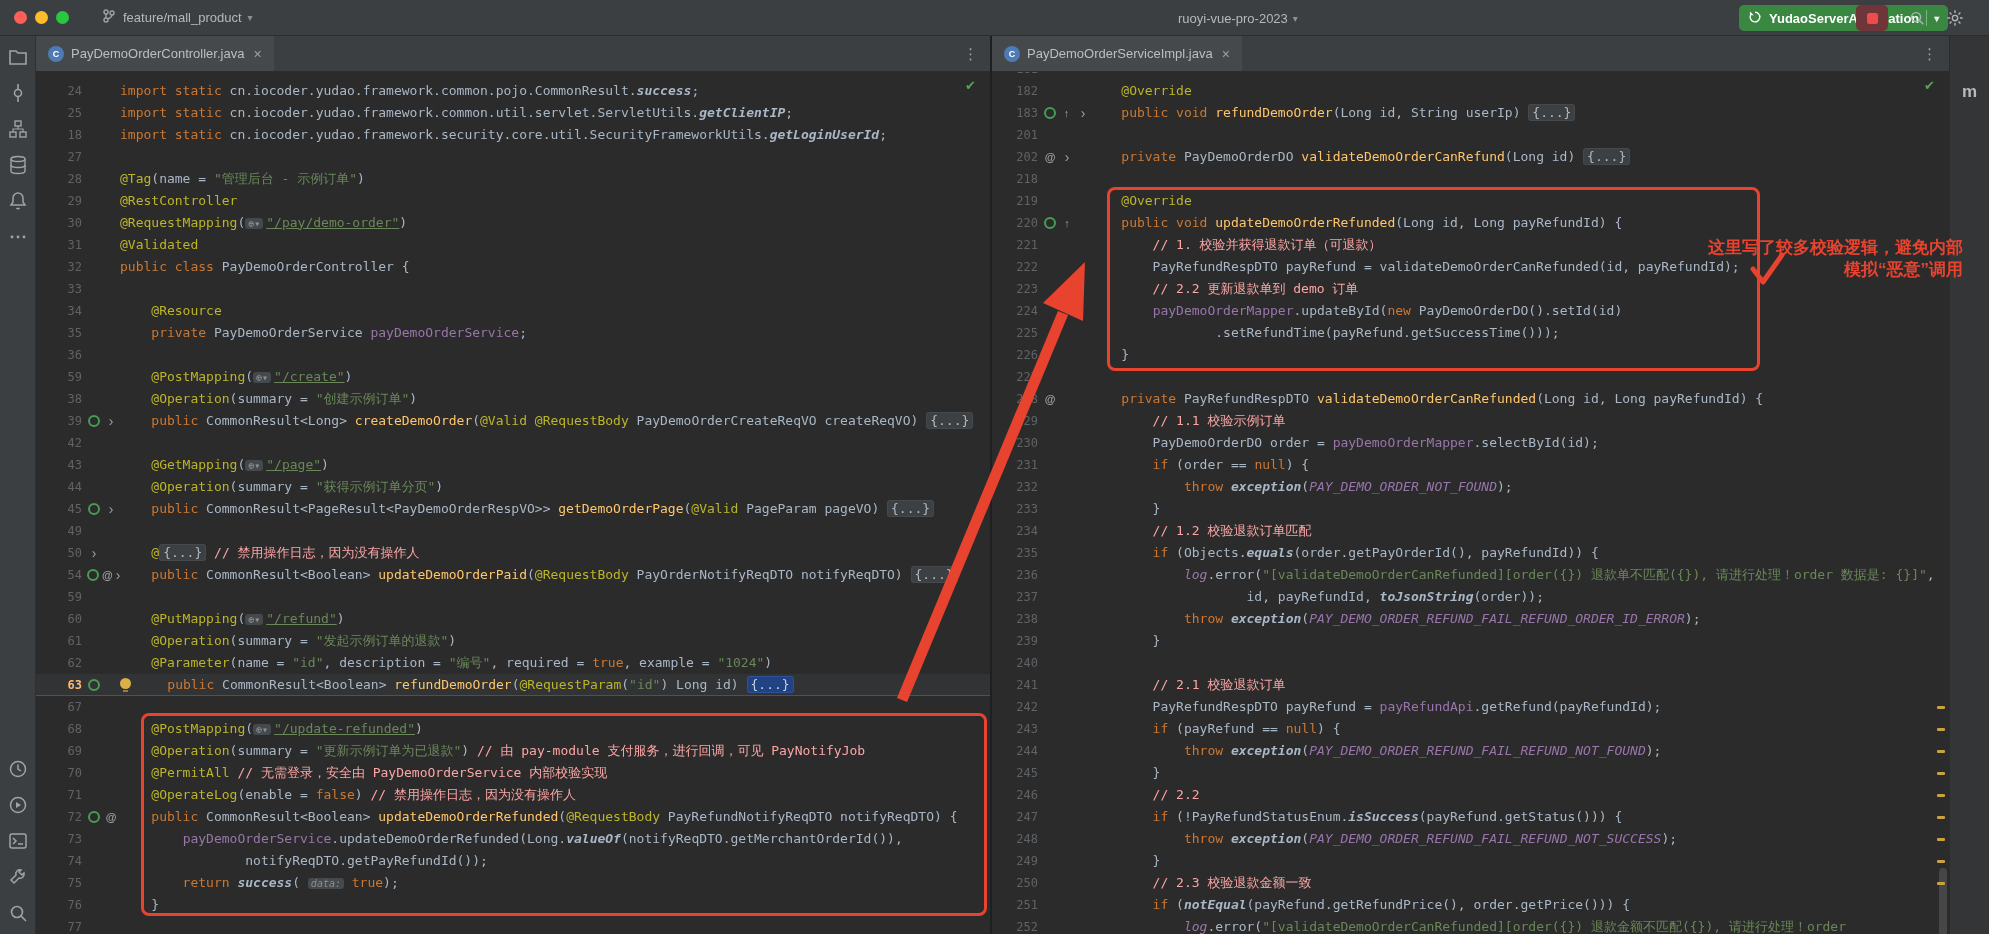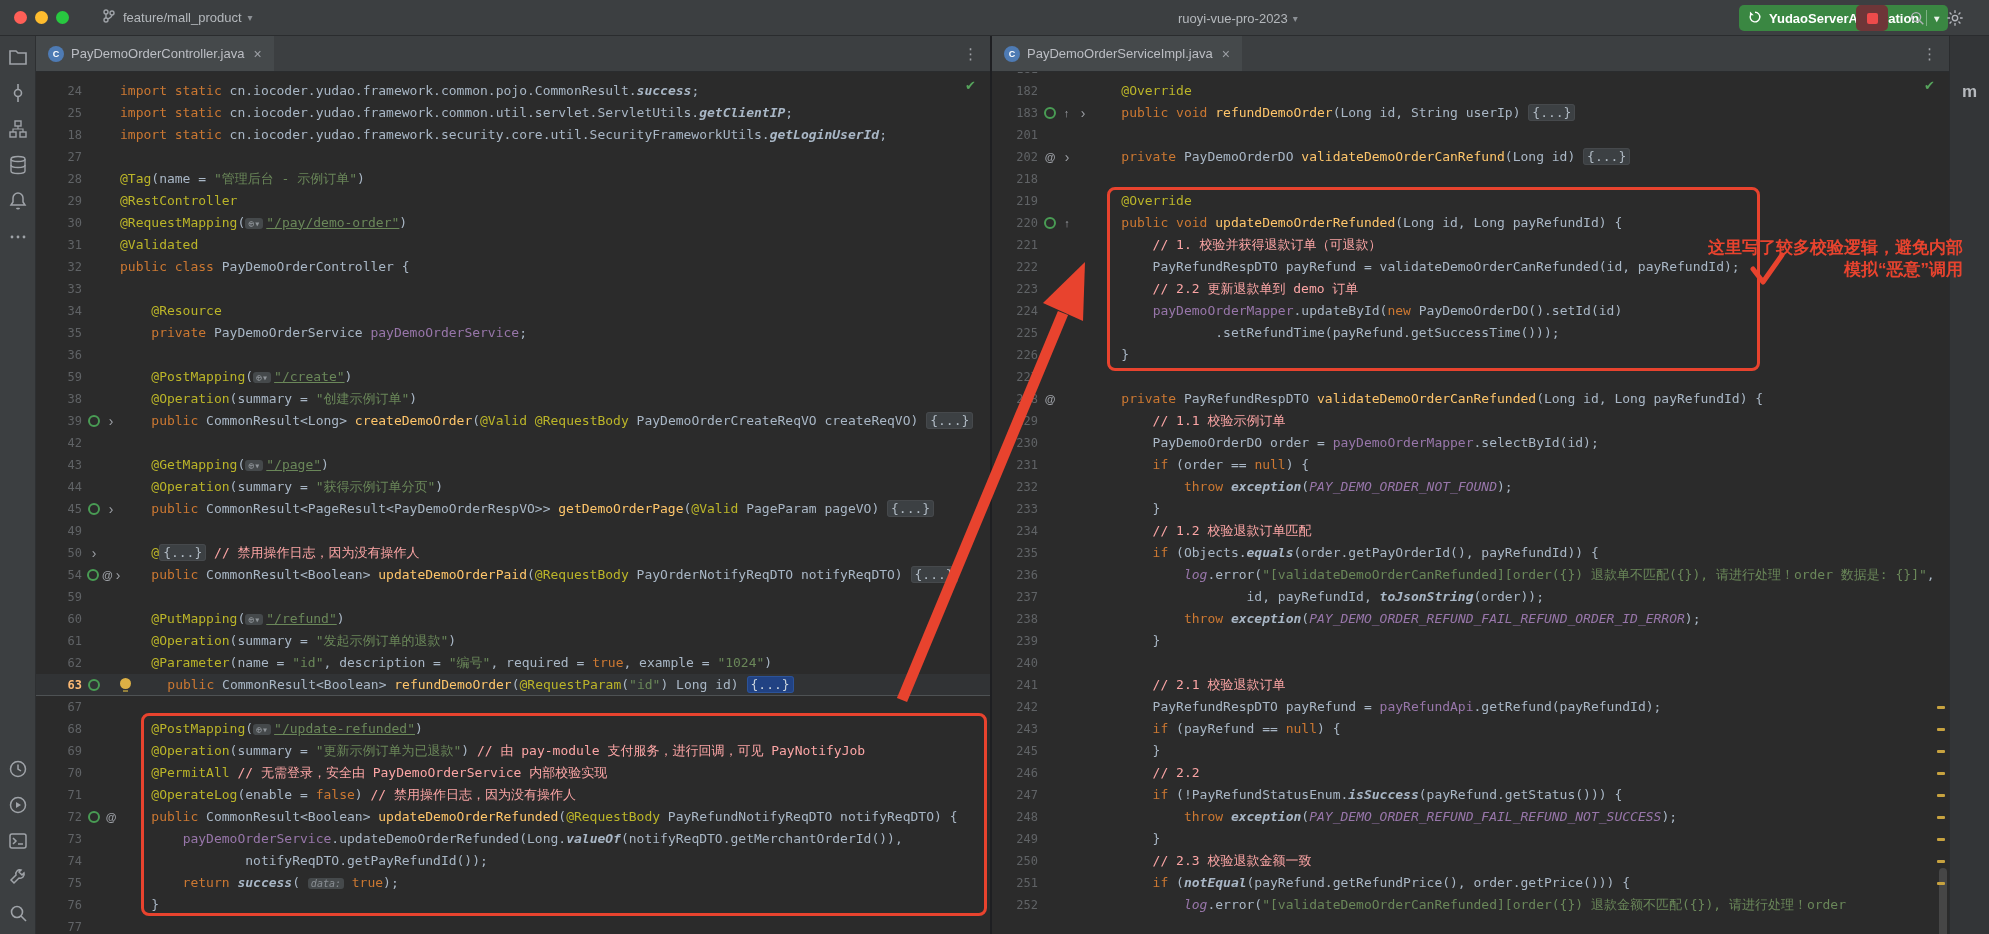--- a/index.html
+++ b/index.html
@@ -331,20 +331,21 @@
           <div class="code-row"><span class="ln">234</span><span class="gicons"></span><span class="code"><span class="t-c">        // 1.2 校验退款订单匹配</span></span></div>
           <div class="code-row"><span class="ln">235</span><span class="gicons"></span><span class="code"><span class="t-k">        if </span><span class="t-p">(Objects.</span><span class="t-sti">equals</span><span class="t-p">(order.getPayOrderId(), payRefundId)) {</span></span></div>
           <div class="code-row"><span class="ln">236</span><span class="gicons"></span><span class="code"><span class="t-p">            </span><span class="t-cst">log</span><span class="t-p">.error(</span><span class="t-s">"[validateDemoOrderCanRefunded][order({}) 退款单不匹配({}), 请进行处理！order 数据是: {}]"</span><span class="t-p">,</span></span></div>
           <div class="code-row"><span class="ln">237</span><span class="gicons"></span><span class="code"><span class="t-p">                    id, payRefundId, </span><span class="t-sti">toJsonString</span><span class="t-p">(order));</span></span></div>
           <div class="code-row"><span class="ln">238</span><span class="gicons"></span><span class="code"><span class="t-k">            throw </span><span class="t-sti">exception</span><span class="t-p">(</span><span class="t-cst">PAY_DEMO_ORDER_REFUND_FAIL_REFUND_ORDER_ID_ERROR</span><span class="t-p">);</span></span></div>
           <div class="code-row"><span class="ln">239</span><span class="gicons"></span><span class="code"><span class="t-p">        }</span></span></div>
           <div class="code-row"><span class="ln">240</span><span class="gicons"></span><span class="code"></span></div>
           <div class="code-row"><span class="ln">241</span><span class="gicons"></span><span class="code"><span class="t-c">        // 2.1 校验退款订单</span></span></div>
           <div class="code-row"><span class="ln">242</span><span class="gicons"></span><span class="code"><span class="t-p">        PayRefundRespDTO payRefund = </span><span class="t-f">payRefundApi</span><span class="t-p">.getRefund(payRefundId);</span></span></div>
           <div class="code-row"><span class="ln">243</span><span class="gicons"></span><span class="code"><span class="t-k">        if </span><span class="t-p">(payRefund == </span><span class="t-k">null</span><span class="t-p">) {</span></span></div>
+          <div class="code-row"><span class="ln">244</span><span class="gicons"></span><span class="code"><span class="t-k">            throw </span><span class="t-sti">exception</span><span class="t-p">(</span><span class="t-cst">PAY_DEMO_ORDER_REFUND_FAIL_REFUND_NOT_FOUND</span><span class="t-p">);</span></span></div>
           <div class="code-row"><span class="ln">245</span><span class="gicons"></span><span class="code"><span class="t-p">        }</span></span></div>
           <div class="code-row"><span class="ln">246</span><span class="gicons"></span><span class="code"><span class="t-c">        // 2.2</span></span></div>
           <div class="code-row"><span class="ln">247</span><span class="gicons"></span><span class="code"><span class="t-k">        if </span><span class="t-p">(!PayRefundStatusEnum.</span><span class="t-sti">isSuccess</span><span class="t-p">(payRefund.getStatus())) {</span></span></div>
           <div class="code-row"><span class="ln">248</span><span class="gicons"></span><span class="code"><span class="t-k">            throw </span><span class="t-sti">exception</span><span class="t-p">(</span><span class="t-cst">PAY_DEMO_ORDER_REFUND_FAIL_REFUND_NOT_SUCCESS</span><span class="t-p">);</span></span></div>
           <div class="code-row"><span class="ln">249</span><span class="gicons"></span><span class="code"><span class="t-p">        }</span></span></div>
           <div class="code-row"><span class="ln">250</span><span class="gicons"></span><span class="code"><span class="t-c">        // 2.3 校验退款金额一致</span></span></div>
           <div class="code-row"><span class="ln">251</span><span class="gicons"></span><span class="code"><span class="t-k">        if </span><span class="t-p">(</span><span class="t-sti">notEqual</span><span class="t-p">(payRefund.getRefundPrice(), order.getPrice())) {</span></span></div>
           <div class="code-row"><span class="ln">252</span><span class="gicons"></span><span class="code"><span class="t-p">            </span><span class="t-cst">log</span><span class="t-p">.error(</span><span class="t-s">"[validateDemoOrderCanRefunded][order({}) 退款金额不匹配({}), 请进行处理！order</span></span></div>
         </div>
       <span class="inspect-ok">✔</span>

